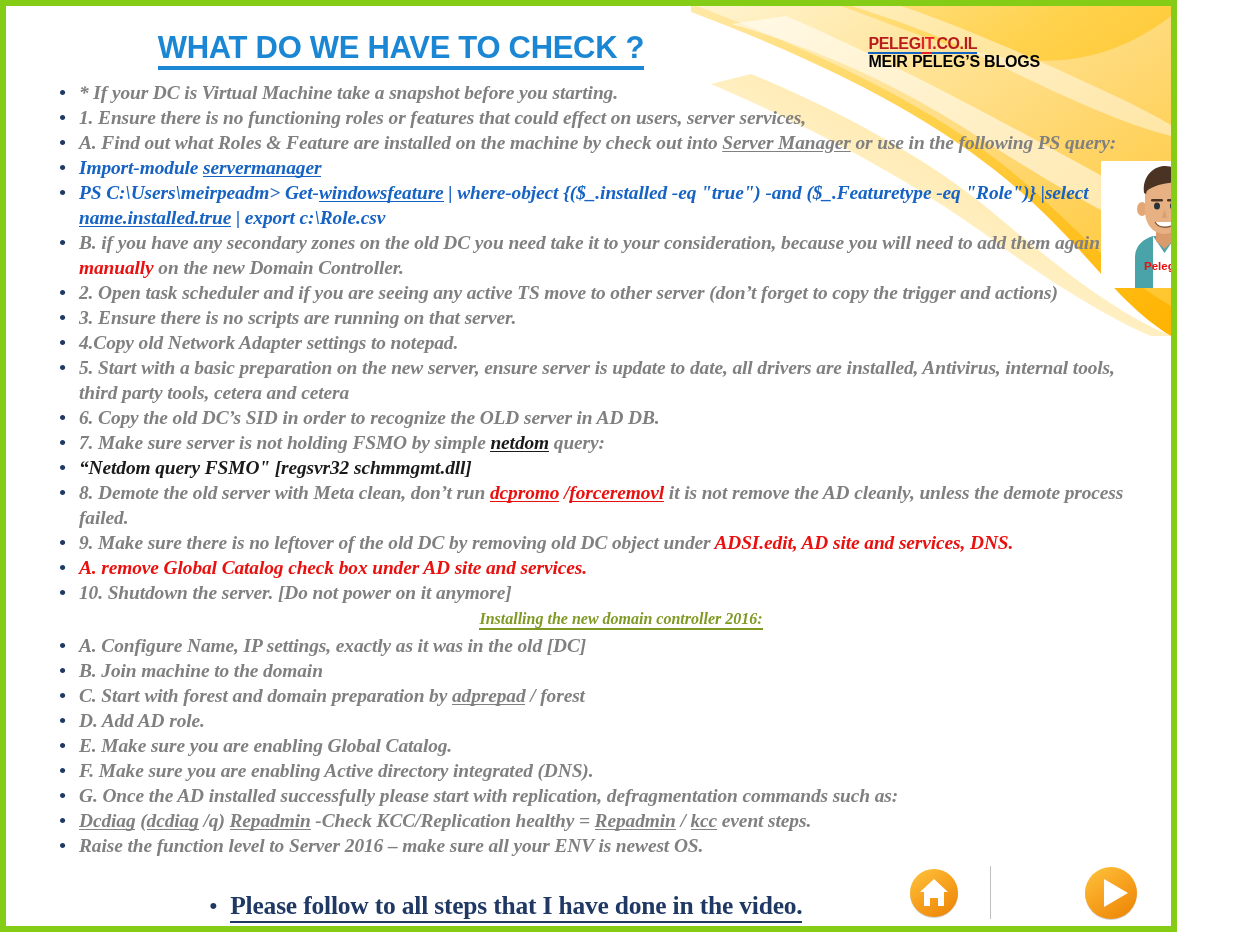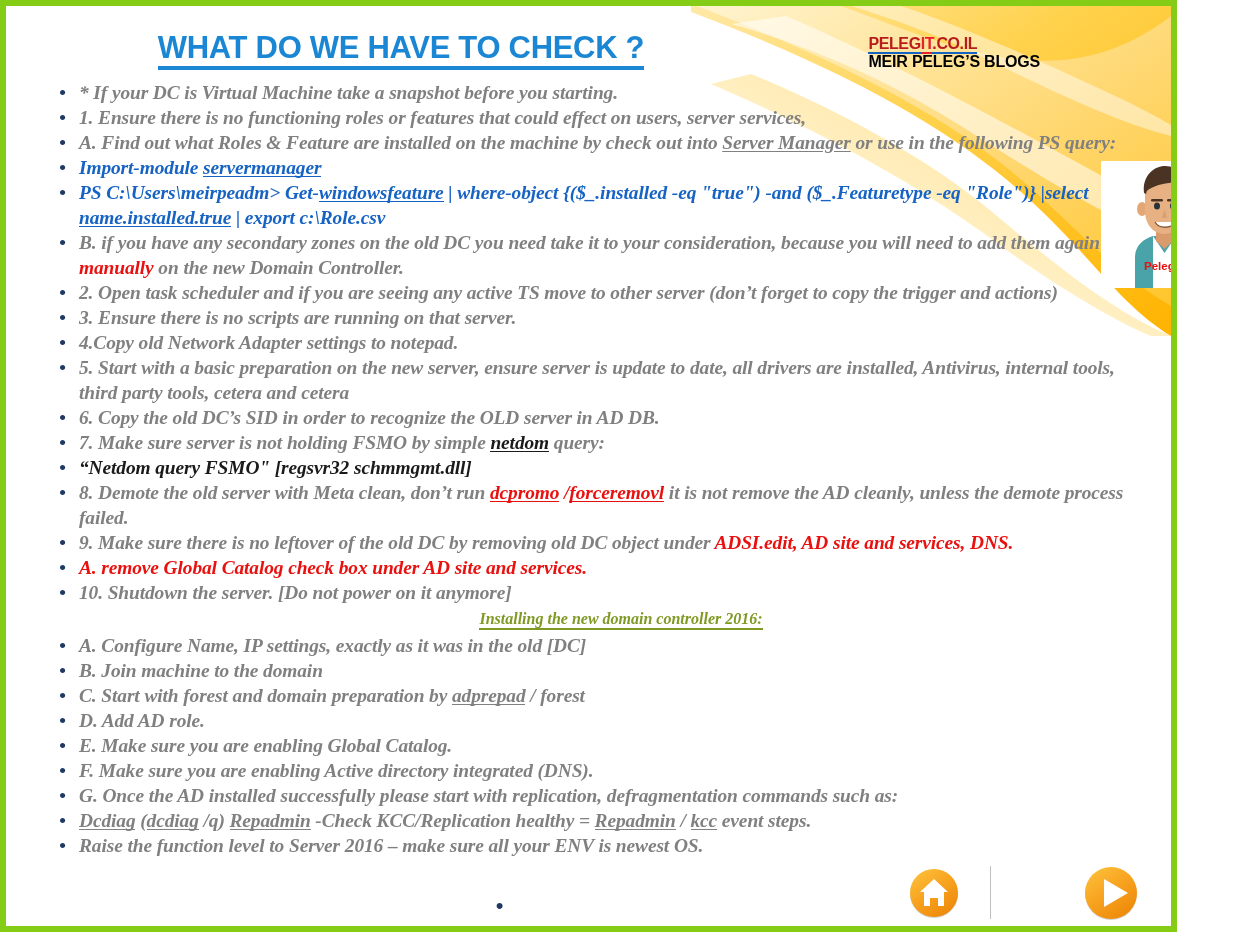--- a/index.html
+++ b/index.html
@@ -432,20 +432,21 @@
 
     <div class="row">
       <div class="bullet">•</div>
       <div class="txt c-gray"><span>Raise the function level to Server 2016 – make sure all your ENV is newest OS.</span></div>
     </div>
 
   </div>
 
   <div class="footer-line">
     <div class="footer-bullet">•</div>
+    <div class="footer-text"><span>Please follow to all steps that I have done in the video.</span></div>
   </div>
 
   <div class="nav">
     <div class="nav-btn nav-home">
       <svg viewBox="0 0 52 52">
         <defs>
           <linearGradient id="og1" x1="0" y1="0" x2="0.7" y2="1">
             <stop offset="0%" stop-color="#fdc53f"></stop>
             <stop offset="50%" stop-color="#f8a521"></stop>
             <stop offset="100%" stop-color="#ee8a0a"></stop>

